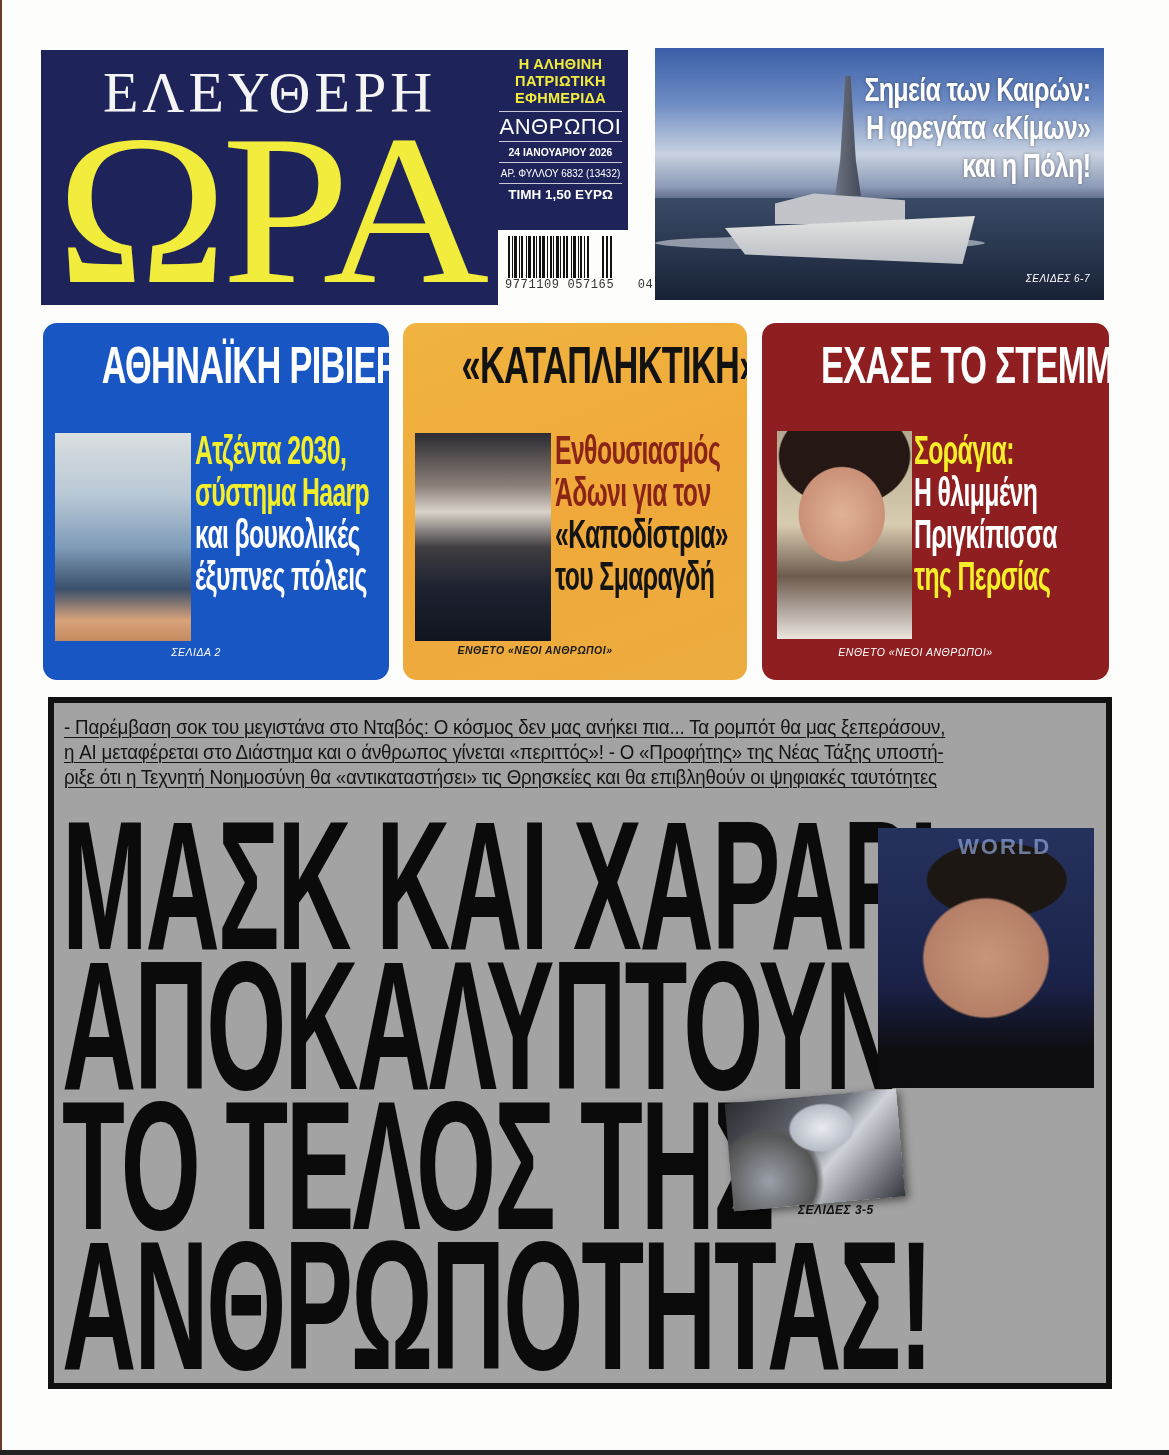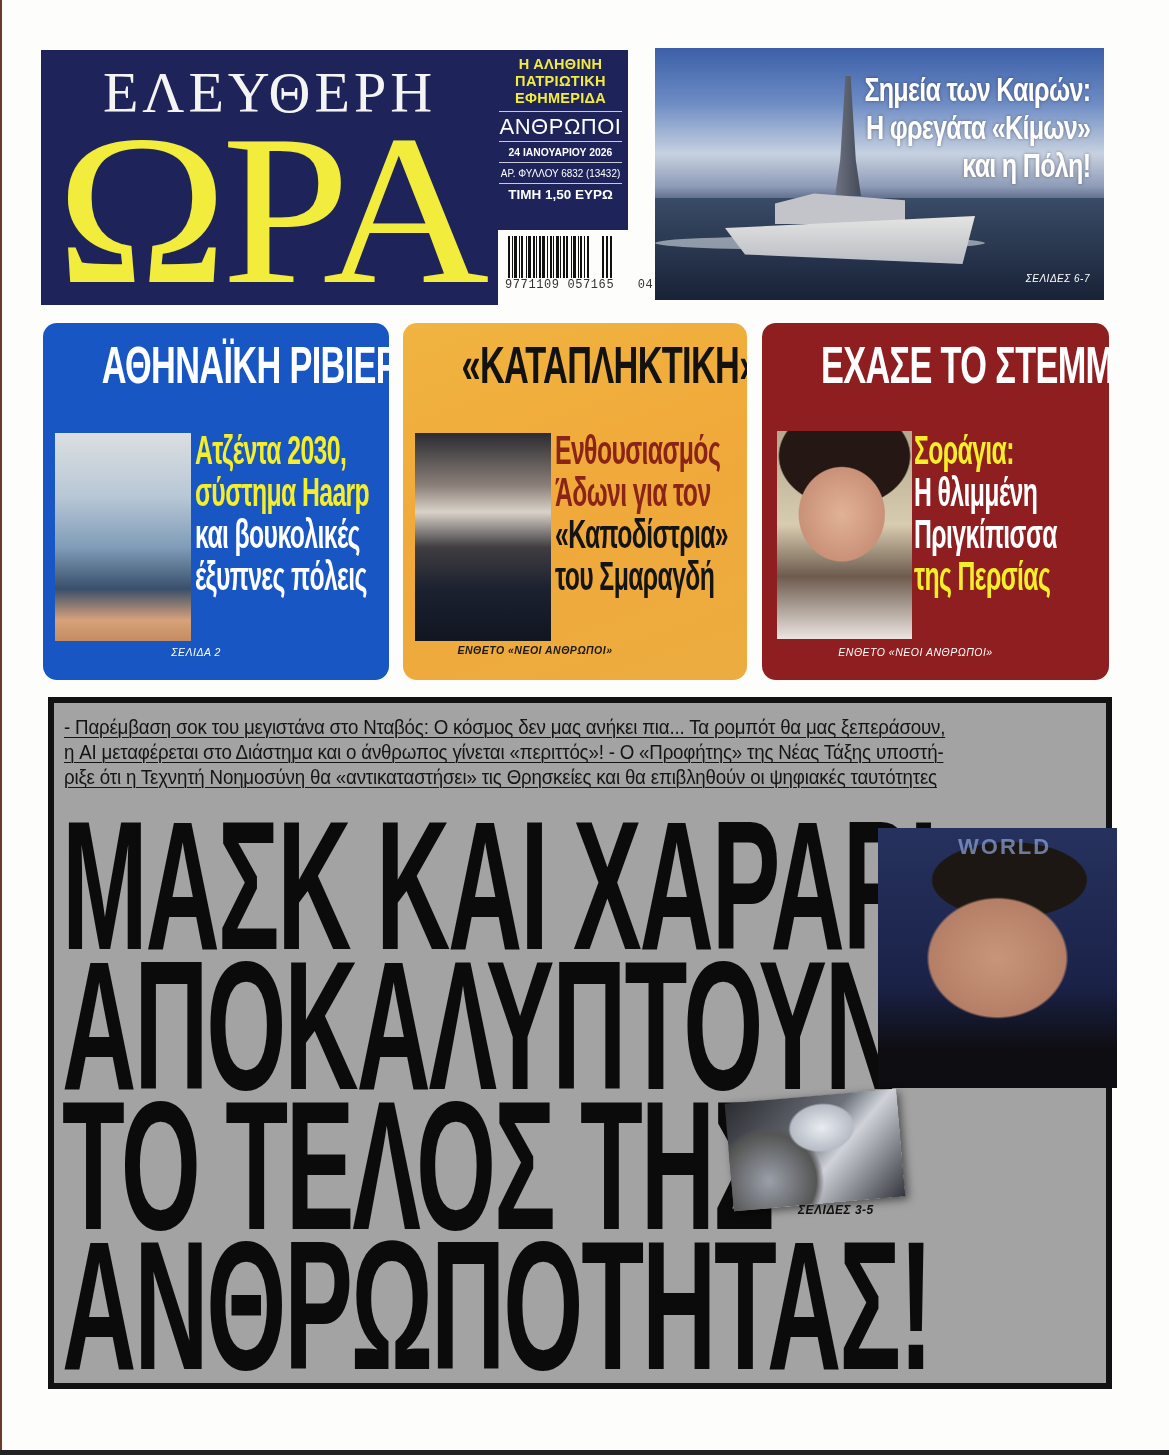--- a/index.html
+++ b/index.html
@@ -63,21 +63,21 @@
   .panel-orange .panel-foot { color: #1a1a1a; font-weight: bold; padding-right: 80px; bottom: 24px; }
   .panel-red .panel-foot { color: #fff; padding-right: 40px; }
 
   
   .main-box { position: absolute; left: 48px; top: 697px; width: 1064px; height: 692px; border: 6px solid #111; background: #a3a3a3; }
   .kicker { position: absolute; left: 10px; top: 12px; width: 1030px; font-size: 19.5px; line-height: 25px; color: #141414; text-align: justify; letter-spacing: -0.2px; }
   .kicker .kline { display: block; text-decoration: underline; text-decoration-thickness: 1px; text-underline-offset: 3px; white-space: nowrap; transform: scaleX(0.96); transform-origin: left; }
   .headline { position: absolute; left: 8px; top: 112px; font-weight: bold; color: #0b0b0b; font-size: 184px; line-height: 140px; letter-spacing: -4px; transform: scaleX(0.56); transform-origin: left top; white-space: nowrap; }
   .headline .hl { display: block; }
 
-  .musk { position: absolute; left: 824px; top: 125px; width: 239px; height: 260px; background: radial-gradient(ellipse 38% 30% at 50% 50%, #c8957a 0%, #b47f66 75%, transparent 78%), radial-gradient(ellipse 40% 18% at 55% 20%, #1c1712 0%, #1c1712 80%, transparent 82%), linear-gradient(180deg, #26325e 0%, #1a2248 60%, #0e0e12 85%, #0e0e12 100%); }
+  .musk { position: absolute; left: 824px; top: 125px; width: 216px; height: 260px; background: radial-gradient(ellipse 38% 30% at 50% 50%, #c8957a 0%, #b47f66 75%, transparent 78%), radial-gradient(ellipse 40% 18% at 55% 20%, #1c1712 0%, #1c1712 80%, transparent 82%), linear-gradient(180deg, #26325e 0%, #1a2248 60%, #0e0e12 85%, #0e0e12 100%); }
   .musk-text { position: absolute; left: 80px; top: 6px; color: #8ea6d8; font-weight: bold; font-size: 22px; letter-spacing: 2px; opacity: 0.7; }
   .robot { position: absolute; left: 675px; top: 393px; width: 172px; height: 108px; transform: rotate(-5deg); background: radial-gradient(ellipse 30% 35% at 55% 30%, #e9ecf1 0%, #b7bcc6 60%, transparent 65%), radial-gradient(circle at 22% 75%, #9aa0aa 0%, #555 30%, transparent 35%), linear-gradient(135deg, #2a2c31 0%, #6d717a 45%, #cfd3d9 60%, #33363c 100%); box-shadow: 3px 3px 8px rgba(0,0,0,0.5); }
   .robot-pages { position: absolute; left: 744px; top: 500px; font-weight: bold; font-style: italic; font-size: 12px; color: #111; letter-spacing: 0.5px; }
   .nadella { position: absolute; left: 824px; top: 404px; width: 216px; height: 256px; background: radial-gradient(ellipse 34% 28% at 47% 38%, #d8a88e 0%, #c8957b 70%, transparent 73%), linear-gradient(180deg, #2c4a9c 0%, #2a4897 55%, #101014 72%, #101014 100%); }
   .nadella-text { position: absolute; left: 40px; top: 8px; color: #c8d5ef; font-weight: bold; font-size: 22px; opacity: 0.75; }
 
   .bottom-strip { position: absolute; left: 0; top: 1450px; width: 1169px; height: 5px; background: #222; }
   .left-edge { position: absolute; left: 0; top: 0; width: 2px; height: 1455px; background: #6c3a2a; }
 </style>
 </head>

